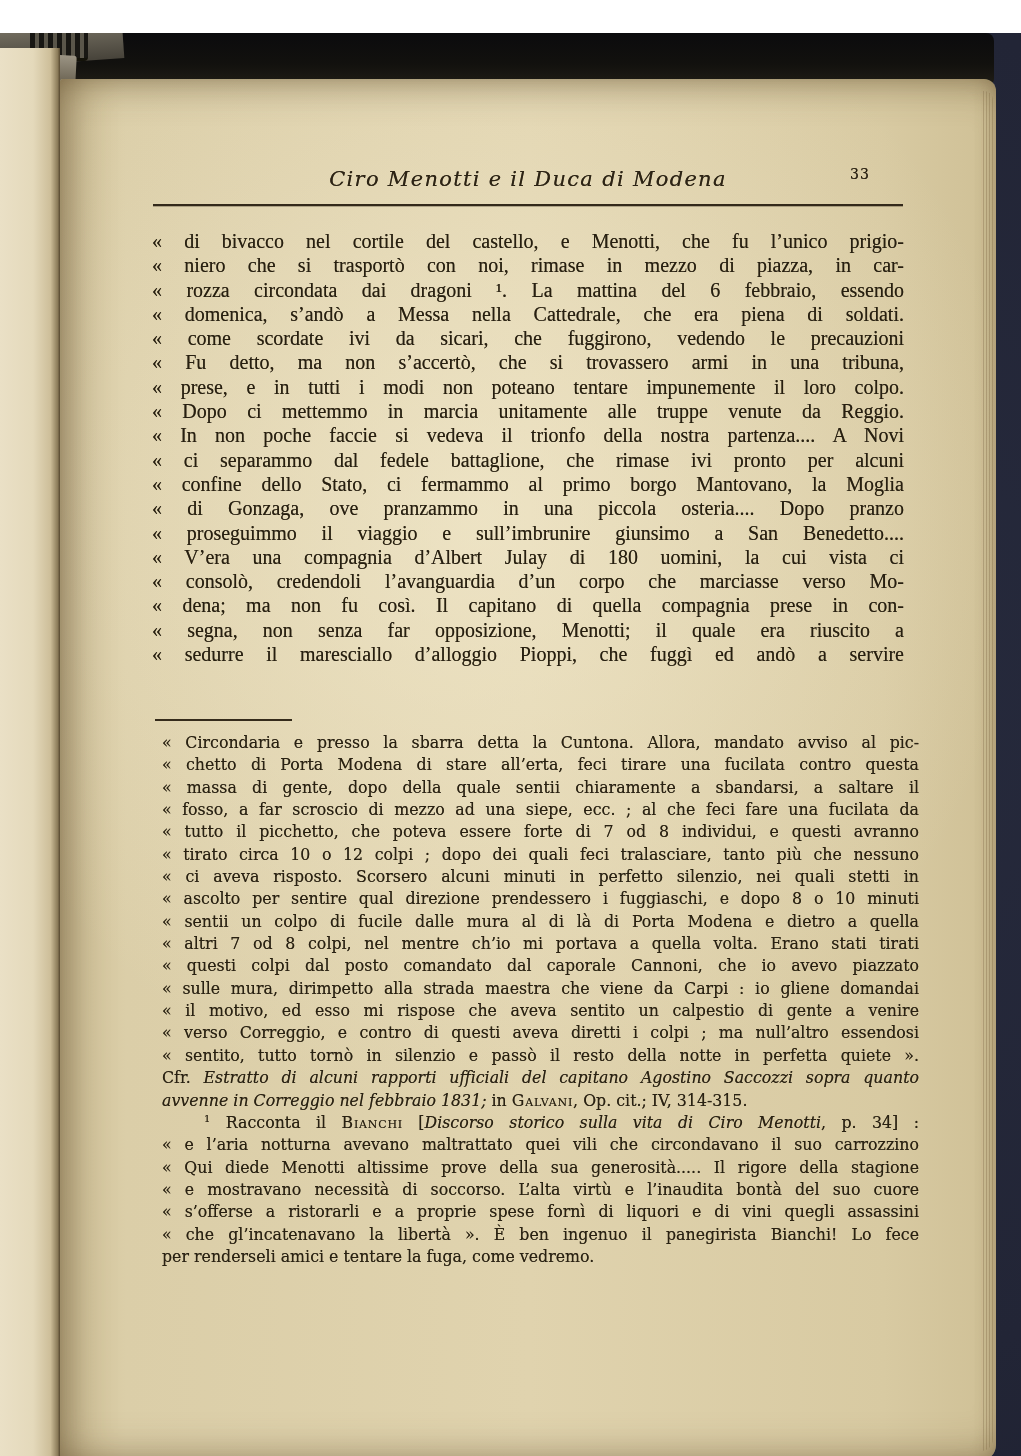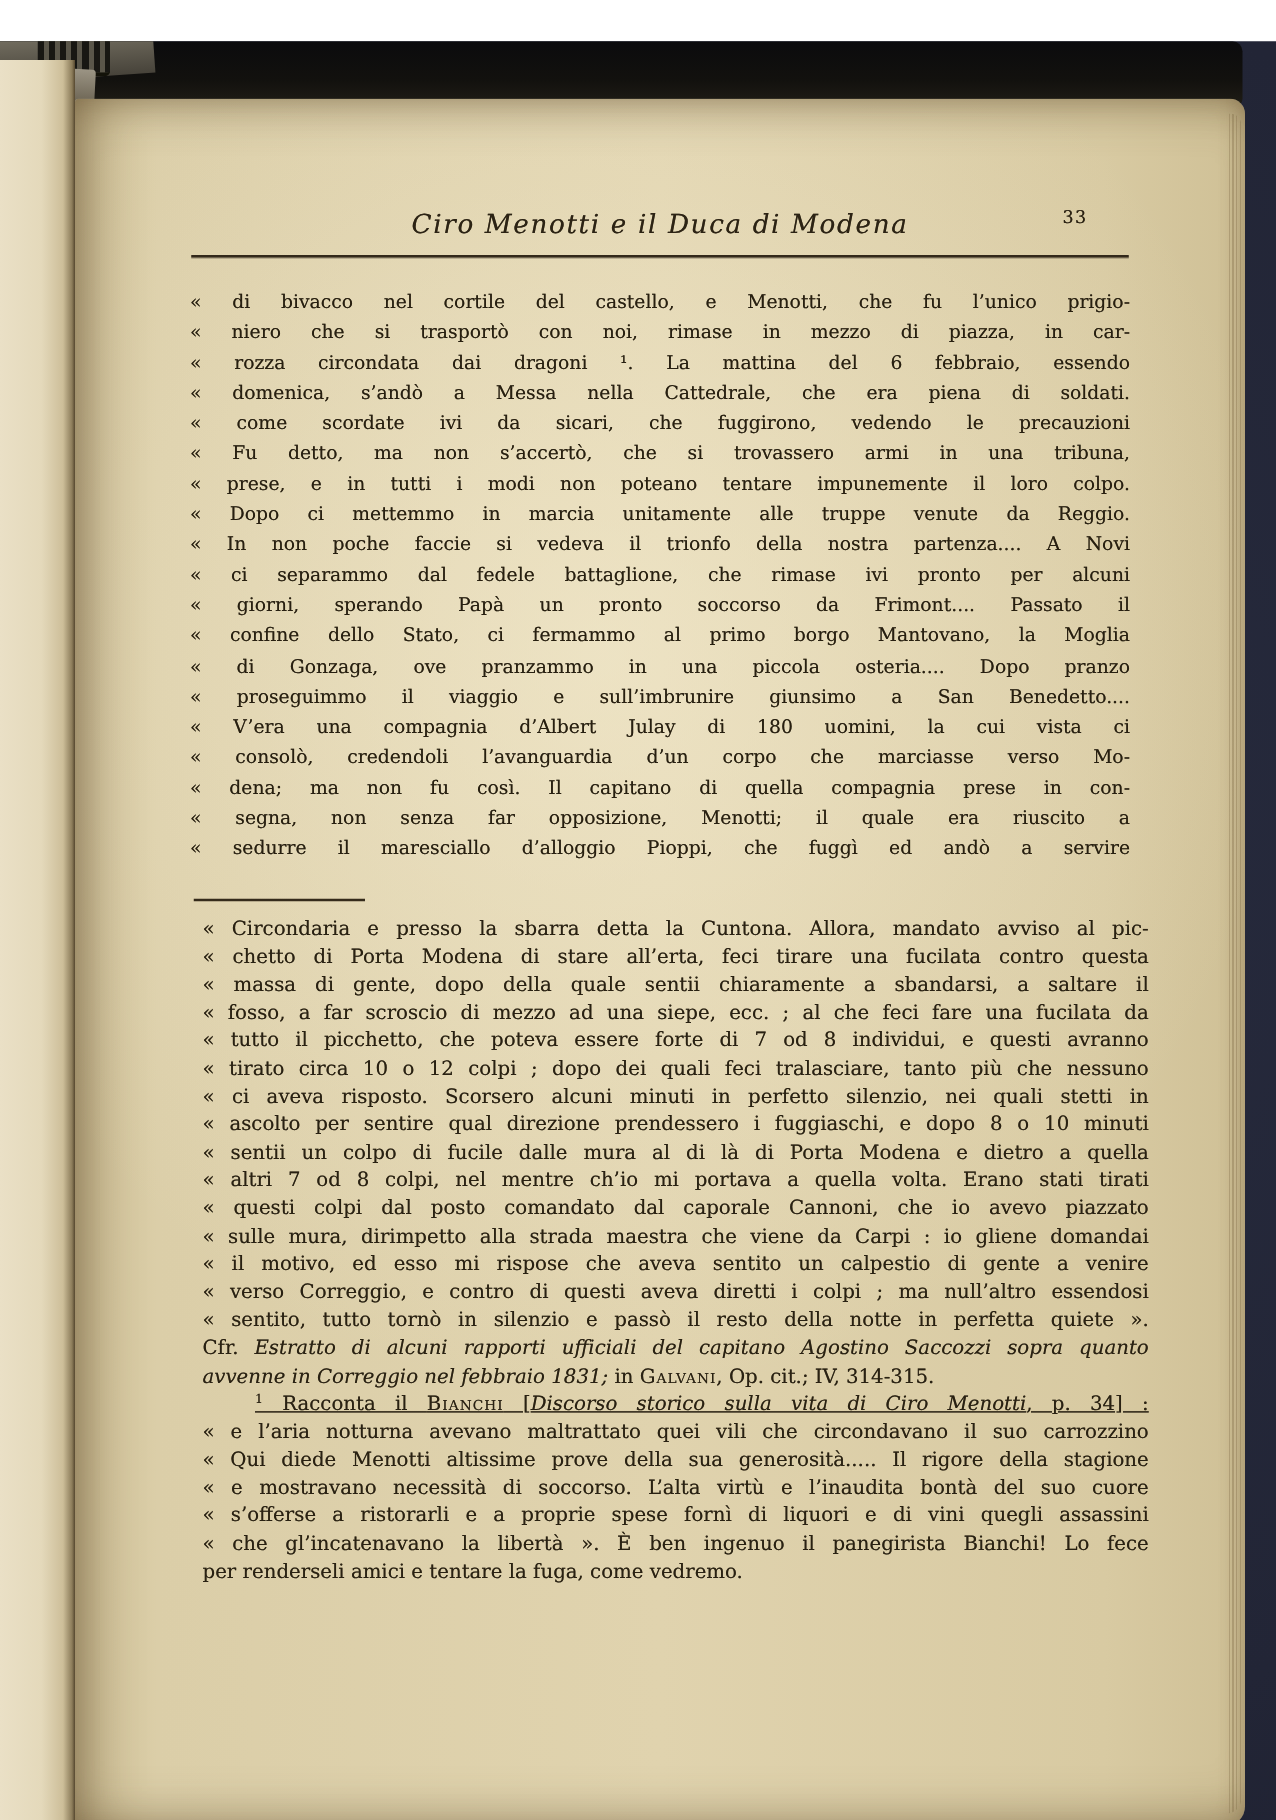--- a/index.html
+++ b/index.html
@@ -67,36 +67,37 @@
     position:absolute;left:850px;top:133px;width:50px;
     font-size:14px;letter-spacing:1px;color:#2a2112;
     text-shadow:0 0 0.5px rgba(42,33,18,0.7);
   }
   .header-rule{
     position:absolute;left:153px;top:171px;width:750px;height:2px;
     background:#33291a;box-shadow:0 1px 0 rgba(51,41,26,0.3);
   }
   .body-block{
     position:absolute;left:152px;top:196px;width:752px;
-    font-size:15px;line-height:24.3px;color:#271f10;
+    font-size:20px;line-height:24.3px;color:#271f10;
     text-shadow:0 0 0.5px rgba(39,31,16,0.65);
+    font-family:Liberation Serif, serif;
   }
   .body-line{text-align:justify;text-align-last:justify;}
   .fn-rule{
     position:absolute;left:155px;top:686px;width:137px;height:2px;
     background:#352b1b;
   }
   .footnote-block{
     position:absolute;left:162px;top:699px;width:757px;
     font-size:15.8px;line-height:22.35px;color:#292112;
     text-shadow:0 0 0.4px rgba(41,33,18,0.6);
   }
   .fn-line{text-align:justify;text-align-last:justify;}
   .nojust{text-align-last:left;}
-  .indent{text-indent:42px;text-decoration:underline;}
+  .indent{text-indent:42px;}
   .it{font-style:italic;}
   .sc{font-variant:small-caps;letter-spacing:0.8px;}
   .sup{font-size:10px;vertical-align:6px;line-height:0;}
 </style>
 </head>
 <body>
 
 <div class="photo">
 
   <div class="top-edge"></div>
@@ -120,21 +121,20 @@
       <div class="body-line">« di bivacco nel cortile del castello, e Menotti, che fu l’unico prigio-</div>
       <div class="body-line">« niero che si trasportò con noi, rimase in mezzo di piazza, in car-</div>
       <div class="body-line">« rozza circondata dai dragoni ¹. La mattina del 6 febbraio, essendo</div>
       <div class="body-line">« domenica, s’andò a Messa nella Cattedrale, che era piena di soldati.</div>
       <div class="body-line">« come scordate ivi da sicari, che fuggirono, vedendo le precauzioni</div>
       <div class="body-line">« Fu detto, ma non s’accertò, che si trovassero armi in una tribuna,</div>
       <div class="body-line">« prese, e in tutti i modi non poteano tentare impunemente il loro colpo.</div>
       <div class="body-line">« Dopo ci mettemmo in marcia unitamente alle truppe venute da Reggio.</div>
       <div class="body-line">« In non poche faccie si vedeva il trionfo della nostra partenza.... A Novi</div>
       <div class="body-line">« ci separammo dal fedele battaglione, che rimase ivi pronto per alcuni</div>
-      <div class="body-line">« giorni, sperando Papà un pronto soccorso da Frimont.... Passato il</div>
       <div class="body-line">« confine dello Stato, ci fermammo al primo borgo Mantovano, la Moglia</div>
       <div class="body-line">« di Gonzaga, ove pranzammo in una piccola osteria.... Dopo pranzo</div>
       <div class="body-line">« proseguimmo il viaggio e sull’imbrunire giunsimo a San Benedetto....</div>
       <div class="body-line">« V’era una compagnia d’Albert Julay di 180 uomini, la cui vista ci</div>
       <div class="body-line">« consolò, credendoli l’avanguardia d’un corpo che marciasse verso Mo-</div>
       <div class="body-line">« dena; ma non fu così. Il capitano di quella compagnia prese in con-</div>
       <div class="body-line">« segna, non senza far opposizione, Menotti; il quale era riuscito a</div>
       <div class="body-line">« sedurre il maresciallo d’alloggio Pioppi, che fuggì ed andò a servire</div>
     </div>
 

